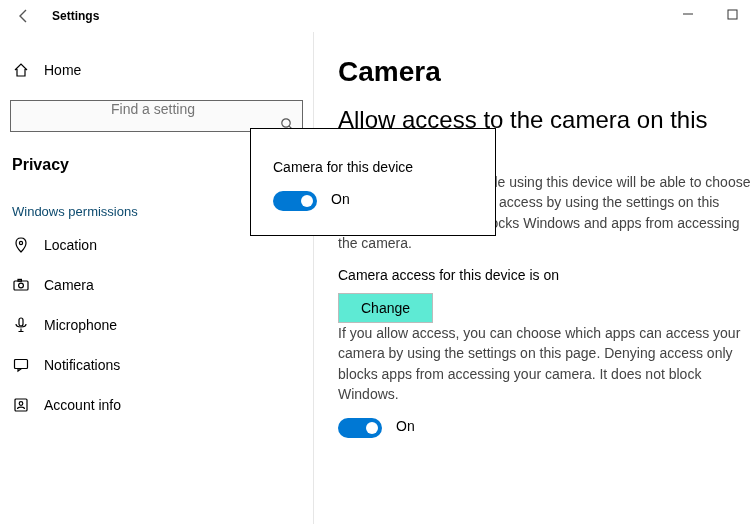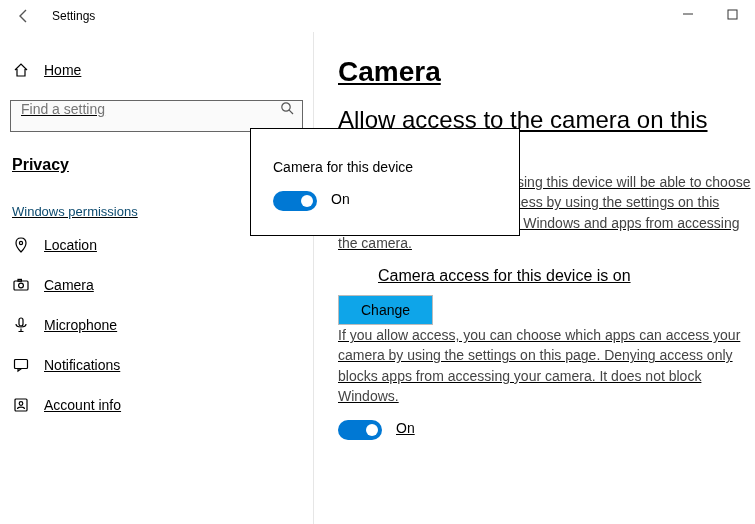--- a/index.html
+++ b/index.html
@@ -22,36 +22,36 @@
   }
   .titlebar .back-btn {
     width: 32px; height: 32px;
     display: flex; align-items: center; justify-content: center;
     cursor: pointer;
     color: #555;
   }
   .titlebar .title {
     margin-left: 12px;
     font-size: 12px;
+    font-weight: bold;
   }
   .win-controls {
     position: absolute;
     right: 0; top: 0;
     display: flex;
   }
   .win-controls .ctl {
     width: 45px; height: 28px;
     display: flex; align-items: center; justify-content: center;
     cursor: pointer;
     color: #333;
   }
   .layout {
     display: flex;
     height: calc(100% - 32px);
-    text-decoration: underline;
   }
   .sidebar {
     width: 314px;
     border-right: 1px solid #e6e6e6;
     padding-top: 18px;
     overflow: hidden;
   }
   .nav-item {
     display: flex;
     align-items: center;
@@ -67,21 +67,22 @@
   }
   .search-wrap {
     padding: 10px 10px 10px 10px;
   }
   .search {
     position: relative;
     border: 1px solid #666;
     background: #fafafa;
     height: 32px;
     display: flex;
-    align-items: flex-start;
+    align-items: flex-end;
+    flex-direction: column;
   }
   .search input {
     flex: 1;
     border: none;
     background: transparent;
     padding: 0 10px;
     font-size: 14px;
     color: #666;
     outline: none;
   }
@@ -115,27 +116,26 @@
     font-weight: 400;
     margin-bottom: 10px;
   }
   .body-text {
     font-size: 14px;
     color: #444;
     line-height: 1.45;
     margin-bottom: 14px;
   }
   .status-line {
-    font-size: 16px;
+    font-size: 14px;
     margin-bottom: 10px;
-    margin-left: 40px;
   }
   .btn {
     display: inline-block;
-    background: #0ea5e9;
+    background: #5eead4;
     border: 1px solid #bbb;
     padding: 6px 22px;
     font-size: 14px;
     cursor: pointer;
   }
   .toggle-row {
     display: flex;
     align-items: flex-start;
     gap: 14px;
     margin-top: 6px;
@@ -155,21 +155,21 @@
     border-radius: 50%;
     top: 4px; right: 4px;
   }
   .toggle-label {
     font-size: 14px;
   }
   .popup {
     position: absolute;
     left: 250px;
     top: 128px;
-    width: 270px;
+    width: 246px;
     background: #fff;
     border: 1px solid #000;
     padding: 30px 22px 24px 22px;
     z-index: 10;
   }
   .popup .ptitle {
     font-size: 14px;
     margin-bottom: 16px;
   }
   .gap-above { margin-top: 36px; }

